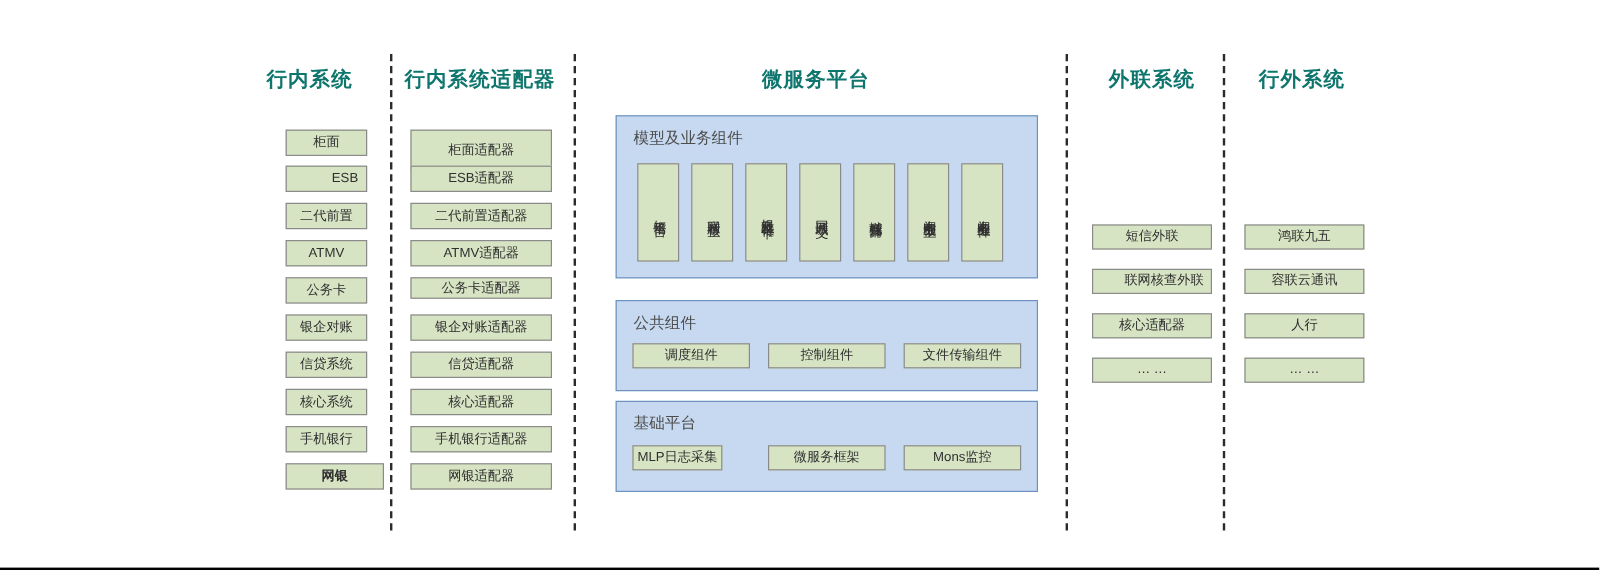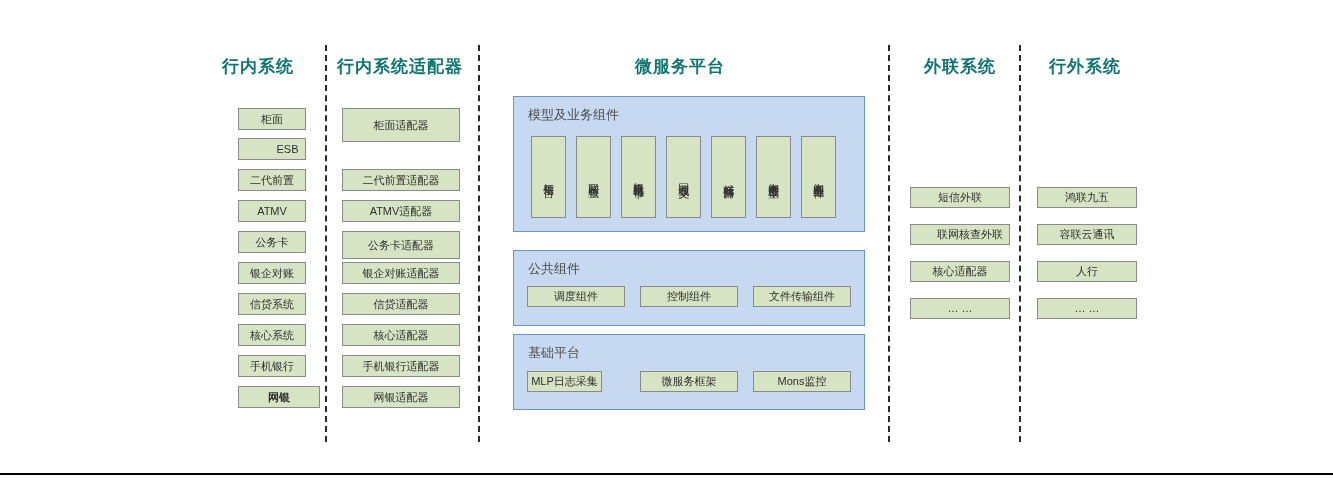--- a/index.html
+++ b/index.html
@@ -125,23 +125,24 @@
   <div class="node" style="left:238px; top:169px; width:68px; height:22px;">二代前置</div>
   <div class="node" style="left:238px; top:200px; width:68px; height:22px;">ATMV</div>
   <div class="node" style="left:238px; top:231px; width:68px; height:22px;">公务卡</div>
   <div class="node" style="left:238px; top:262px; width:68px; height:22px;">银企对账</div>
   <div class="node" style="left:238px; top:293px; width:68px; height:22px;">信贷系统</div>
   <div class="node" style="left:238px; top:324px; width:68px; height:22px;">核心系统</div>
   <div class="node" style="left:238px; top:355px; width:68px; height:22px;">手机银行</div>
   <div class="node" style="left:238px; top:386px; width:82px; height:22px;font-weight:bold;">网银</div>
 
   <div class="node" style="left:342px; top:108px; width:118px; height:34px;">柜面适配器</div>
+  <div class="node" style="left:342px; top:138px; width:118px; height:22px;">ESB适配器</div>
   <div class="node" style="left:342px; top:169px; width:118px; height:22px;">二代前置适配器</div>
   <div class="node" style="left:342px; top:200px; width:118px; height:22px;">ATMV适配器</div>
-  <div class="node" style="left:342px; top:231px; width:118px; height:28px;">公务卡适配器</div>
+  <div class="node" style="left:342px; top:231px; width:118px; height:18px;">公务卡适配器</div>
   <div class="node" style="left:342px; top:262px; width:118px; height:22px;">银企对账适配器</div>
   <div class="node" style="left:342px; top:293px; width:118px; height:22px;">信贷适配器</div>
   <div class="node" style="left:342px; top:324px; width:118px; height:22px;">核心适配器</div>
   <div class="node" style="left:342px; top:355px; width:118px; height:22px;">手机银行适配器</div>
   <div class="node" style="left:342px; top:386px; width:118px; height:22px;">网银适配器</div>
 
   <div class="panel" style="left:513px; top:96px; width:352px; height:136px;">
     <div class="panel-title">模型及业务组件</div>
   </div>
   <div class="node-vert" style="left:531px; top:136px; width:35px; height:82px;">短信平台</div>

